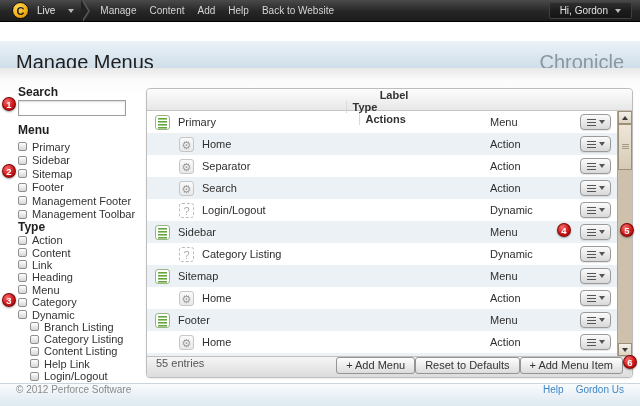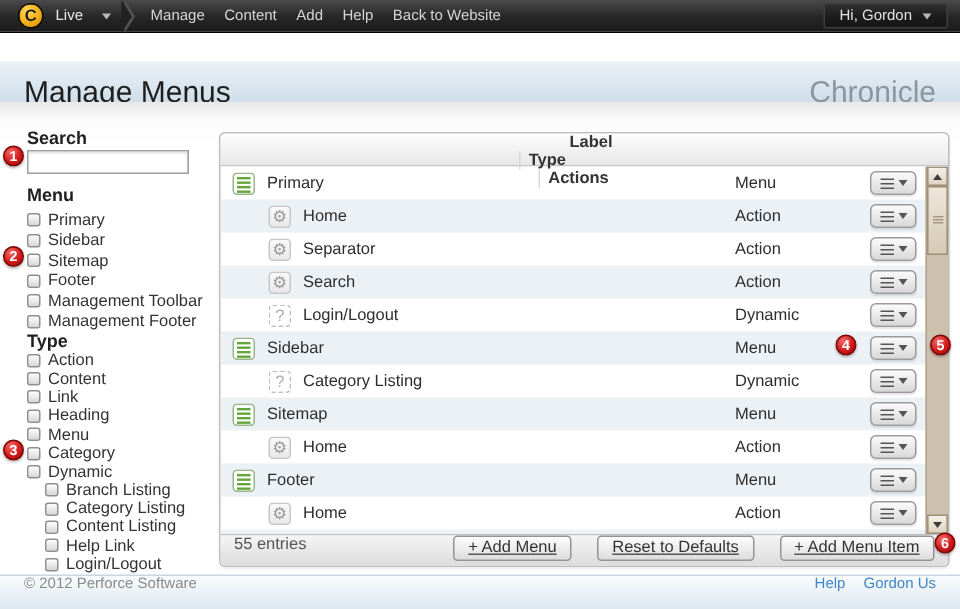--- a/index.html
+++ b/index.html
@@ -104,21 +104,21 @@
   .sbtn.down i { top:4px; border-left:3.5px solid transparent; border-right:3.5px solid transparent; border-top:4px solid #3c3c3c; }
   .sthumb { position:absolute; left:0; top:13px; width:14px; height:46px;
     background:linear-gradient(#ede6d9,#d6cab5); border:1px solid #9e9078; }
   .sthumb .grip { position:absolute; left:3px; top:19px; width:7px; height:6px;
     background-image:linear-gradient(#a79a82,#a79a82),linear-gradient(#a79a82,#a79a82),linear-gradient(#a79a82,#a79a82);
     background-size:7px 1px; background-position:0 0,0 2px,0 4px; background-repeat:no-repeat; }
 
   .tfoot { display:flex; height:21px; padding:0 9px;
     background:linear-gradient(#f5f5f5,#dcdcdc); border-top:1px solid #c0c0c0;
     border-radius:0 0 4px 4px; font-size:11px; color:#555; }
-  .tfoot .btns { margin-left:auto; display:flex; gap:17px;text-decoration:underline; }
+  .tfoot .btns { margin-left:auto; display:flex; gap:0; }
   .fbtn { height:17px; line-height:15px; padding:0 9px; font-size:11px; color:#333;
     background:linear-gradient(#fdfdfd,#dcdcdc); border:1px solid #949494; border-radius:3px; cursor:default; }
 
   
   .page-footer { position:absolute; left:0; right:0; bottom:0; height:23px;
     background:linear-gradient(#f9fbfd,#dde8f0); border-top:1px solid #c9d6e0;
     display:flex; align-items:flex-start; font-size:10px; color:#8a8a8a; padding:0 16px; }
   .page-footer .links { margin-left:auto; display:flex; gap:12px; }
   .page-footer .links a { color:#3f86c6; text-decoration:none; }
 </style>
@@ -171,25 +171,25 @@
     <li>
         <span class="box"></span>
         <span>Sitemap</span>
       </li>
     <li>
         <span class="box"></span>
         <span>Footer</span>
       </li>
     <li>
         <span class="box"></span>
+        <span>Management Footer</span>
+      </li>
+    <li>
+        <span class="box"></span>
         <span>Management Toolbar</span>
-      </li>
-    <li>
-        <span class="box"></span>
-        <span>Management Footer</span>
       </li>
   </ul>
 
   <div class="side-h" style="top:220px;">Type</div>
   <ul class="chk-list type-list" style="top:234px;">
     <li>
         <span class="box"></span>
         <span>Action</span>
       </li>
     <li>

